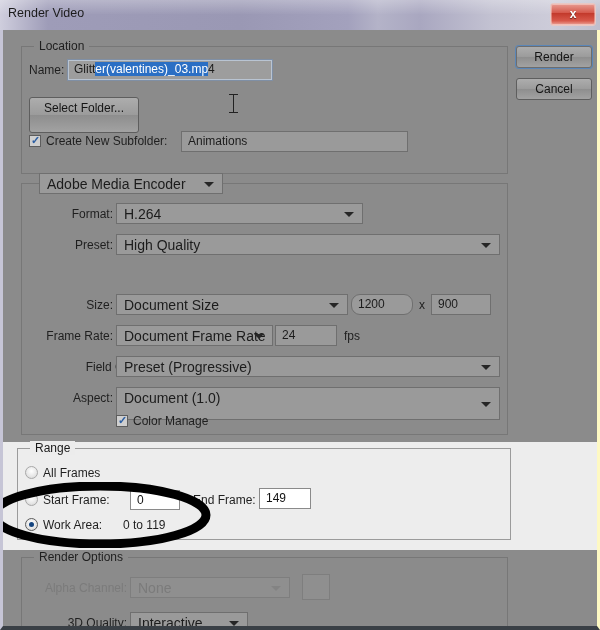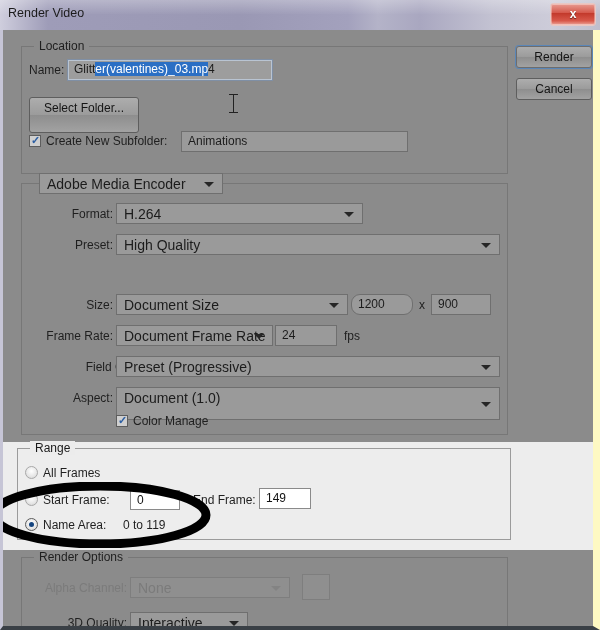--- a/index.html
+++ b/index.html
@@ -63,21 +63,21 @@
     text-shadow: 0 1px 1px rgba(0,0,0,0.55);
   }
 
   
   #dialog-body {
     position: absolute;
     left: 0; top: 30px;
     width: 600px; height: 600px;
     background: #8a8a8a;
     border-left: 3px solid #c6c5d6;
-    border-right: 7px solid #fef9c3;
+    border-right: 3px solid #fef9c3;
     border-bottom: 4px solid #3a4046;
     box-sizing: border-box;
   }
   #client {
     position: absolute;
     left: 0; top: 0;
     right: 0; bottom: 0;
     background: #8b8b8b;
     overflow: hidden;
   }
@@ -368,21 +368,21 @@
       <div class="label" style="left:40px; top:436px;">All Frames</div>
 
       <div class="radio off" style="left:22px; top:463px;"></div>
       <div class="label" style="left:40px; top:463px;">Start Frame:</div>
       <div class="textfield white" style="left:127px; top:460px; width:50px; height:20px;">0</div>
 
       <div class="label" style="left:190px; top:463px;">End Frame:</div>
       <div class="textfield white" style="left:256px; top:458px; width:52px; height:21px;">149</div>
 
       <div class="radio on" style="left:22px; top:488px;"></div>
-      <div class="label" style="left:40px; top:488px;">Name Area:</div>
+      <div class="label" style="left:40px; top:488px;">Work Area:</div>
       <div class="label" style="left:120px; top:488px;">0 to 119</div>
 
       <div class="group" style="left:18px; top:527px; width:487px; height:86px;">
         <div class="group-title">Render Options</div>
       </div>
 
       <div class="label right dim" style="left:28px; top:551px; width:96px;">Alpha Channel:</div>
       <div class="combo disabled" style="left:127px; top:547px; width:160px; height:21px;">
         <span>None</span>
         <span class="arrow"></span>

